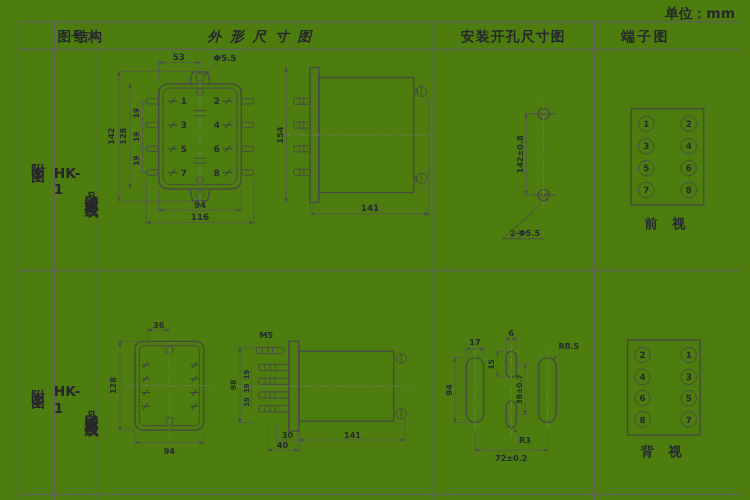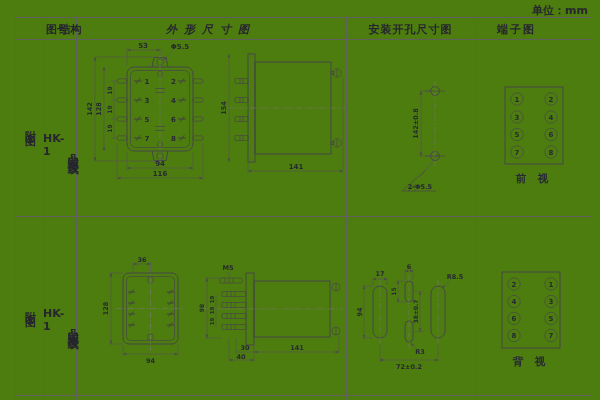--- a/index.html
+++ b/index.html
@@ -214,21 +214,21 @@
   </div>
 
   <div class="cell figcol" style="left:15px;top:217px;width:28px;height:178px;justify-content:center;padding-top:22px;box-sizing:border-box;">
     <div class="vtxt">附图1</div>
   </div>
   <div class="cell figcol" style="left:43px;top:217px;width:33px;height:178px;padding-top:28px;box-sizing:border-box;">
     <div class="model">HK-1</div>
     <div class="vtxt2" style="margin-top:10px;">凸出式后接线</div>
   </div>
 
-  <div class="cell" style="left:77px;top:217px;">
+  <div class="cell" style="left:62px;top:217px;">
     <svg width="269" height="178" viewBox="0 0 269 178">
       <defs>
         <marker id="ahD" viewBox="0 0 10 10" refX="9" refY="5" markerWidth="6.5" markerHeight="6.5" orient="auto-start-reverse">
           <path d="M0 1.5 L9.5 5 L0 8.5 z" fill="#4a4a4a"></path>
         </marker>
         <g id="scrD" stroke="#3f3f3f" stroke-width="0.9" fill="none">
           <path d="M0 0 h7"></path>
             <path d="M1.5 2.4 L5.5 -2.4"></path>
         </g>
       </defs>

